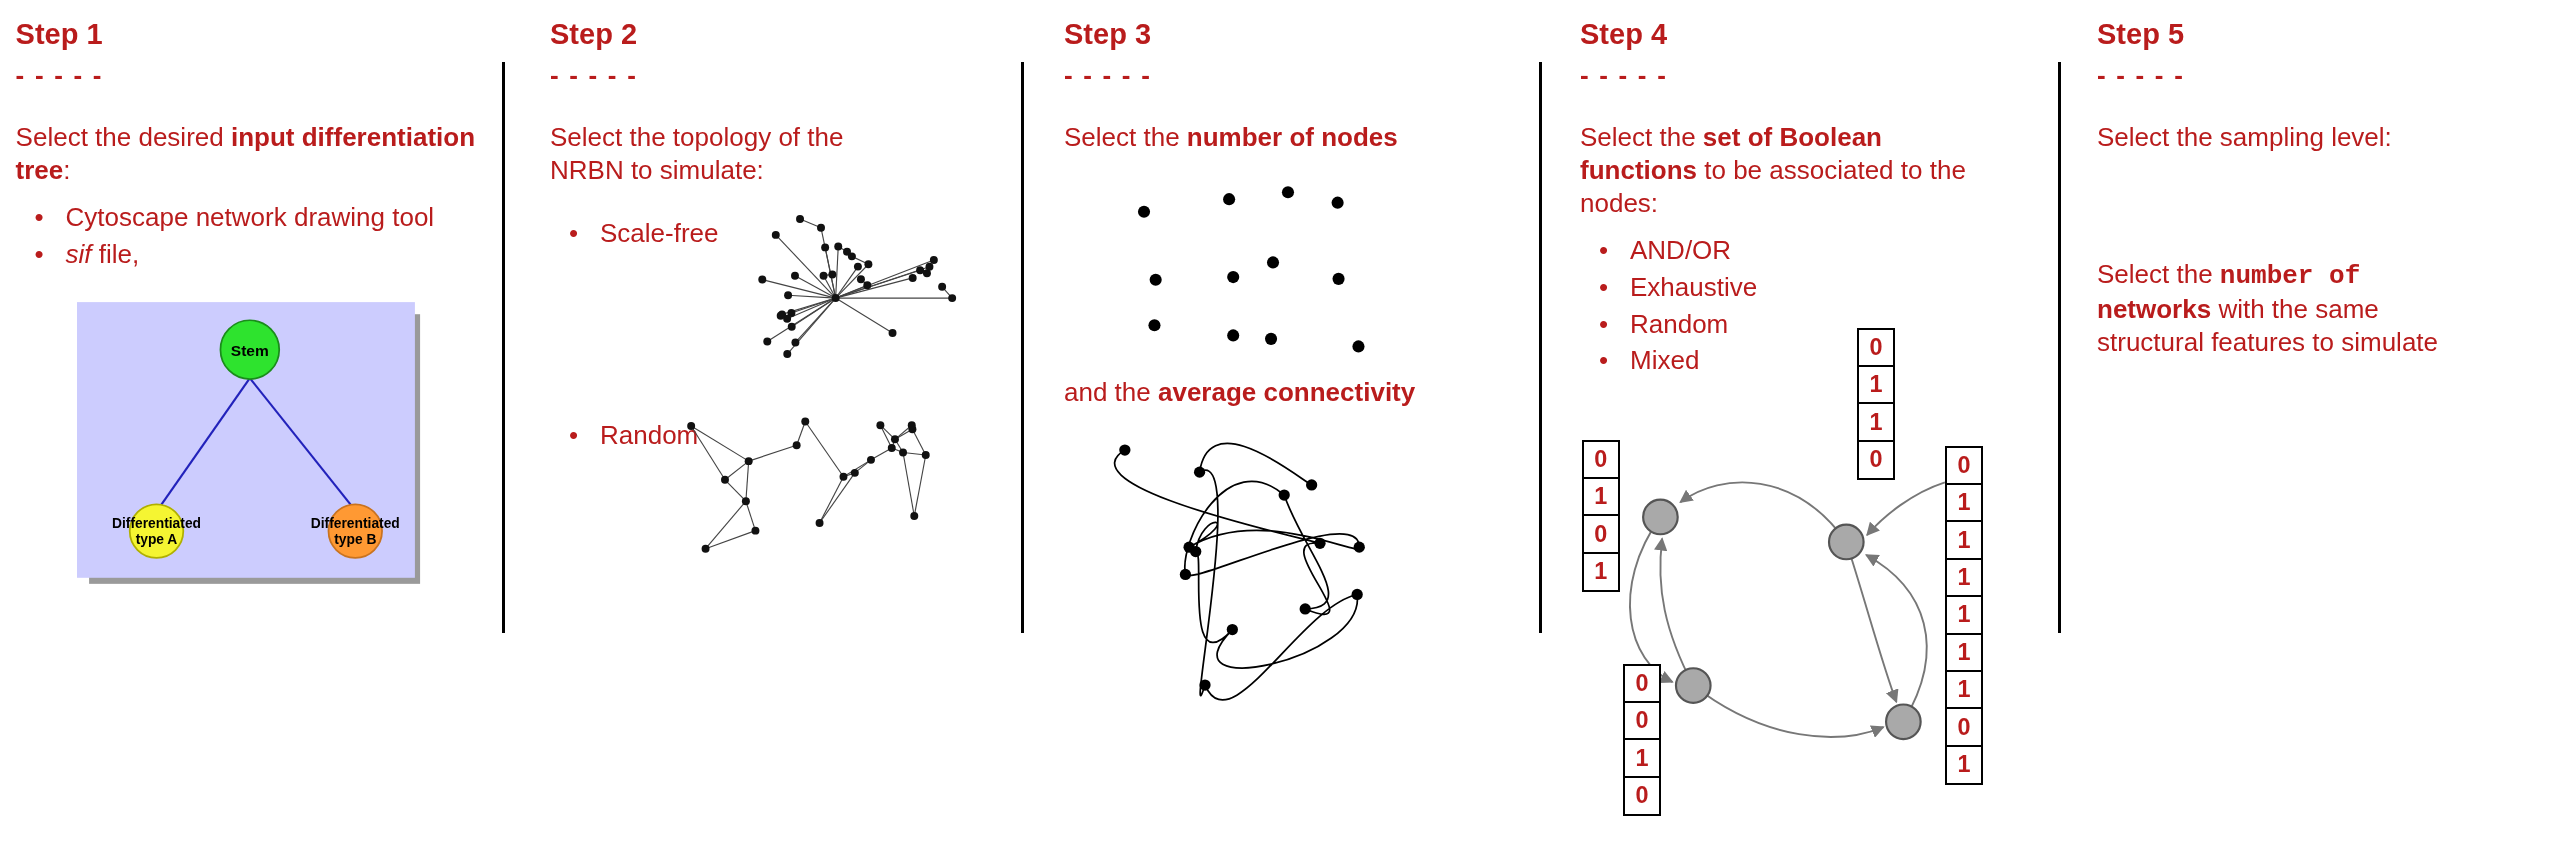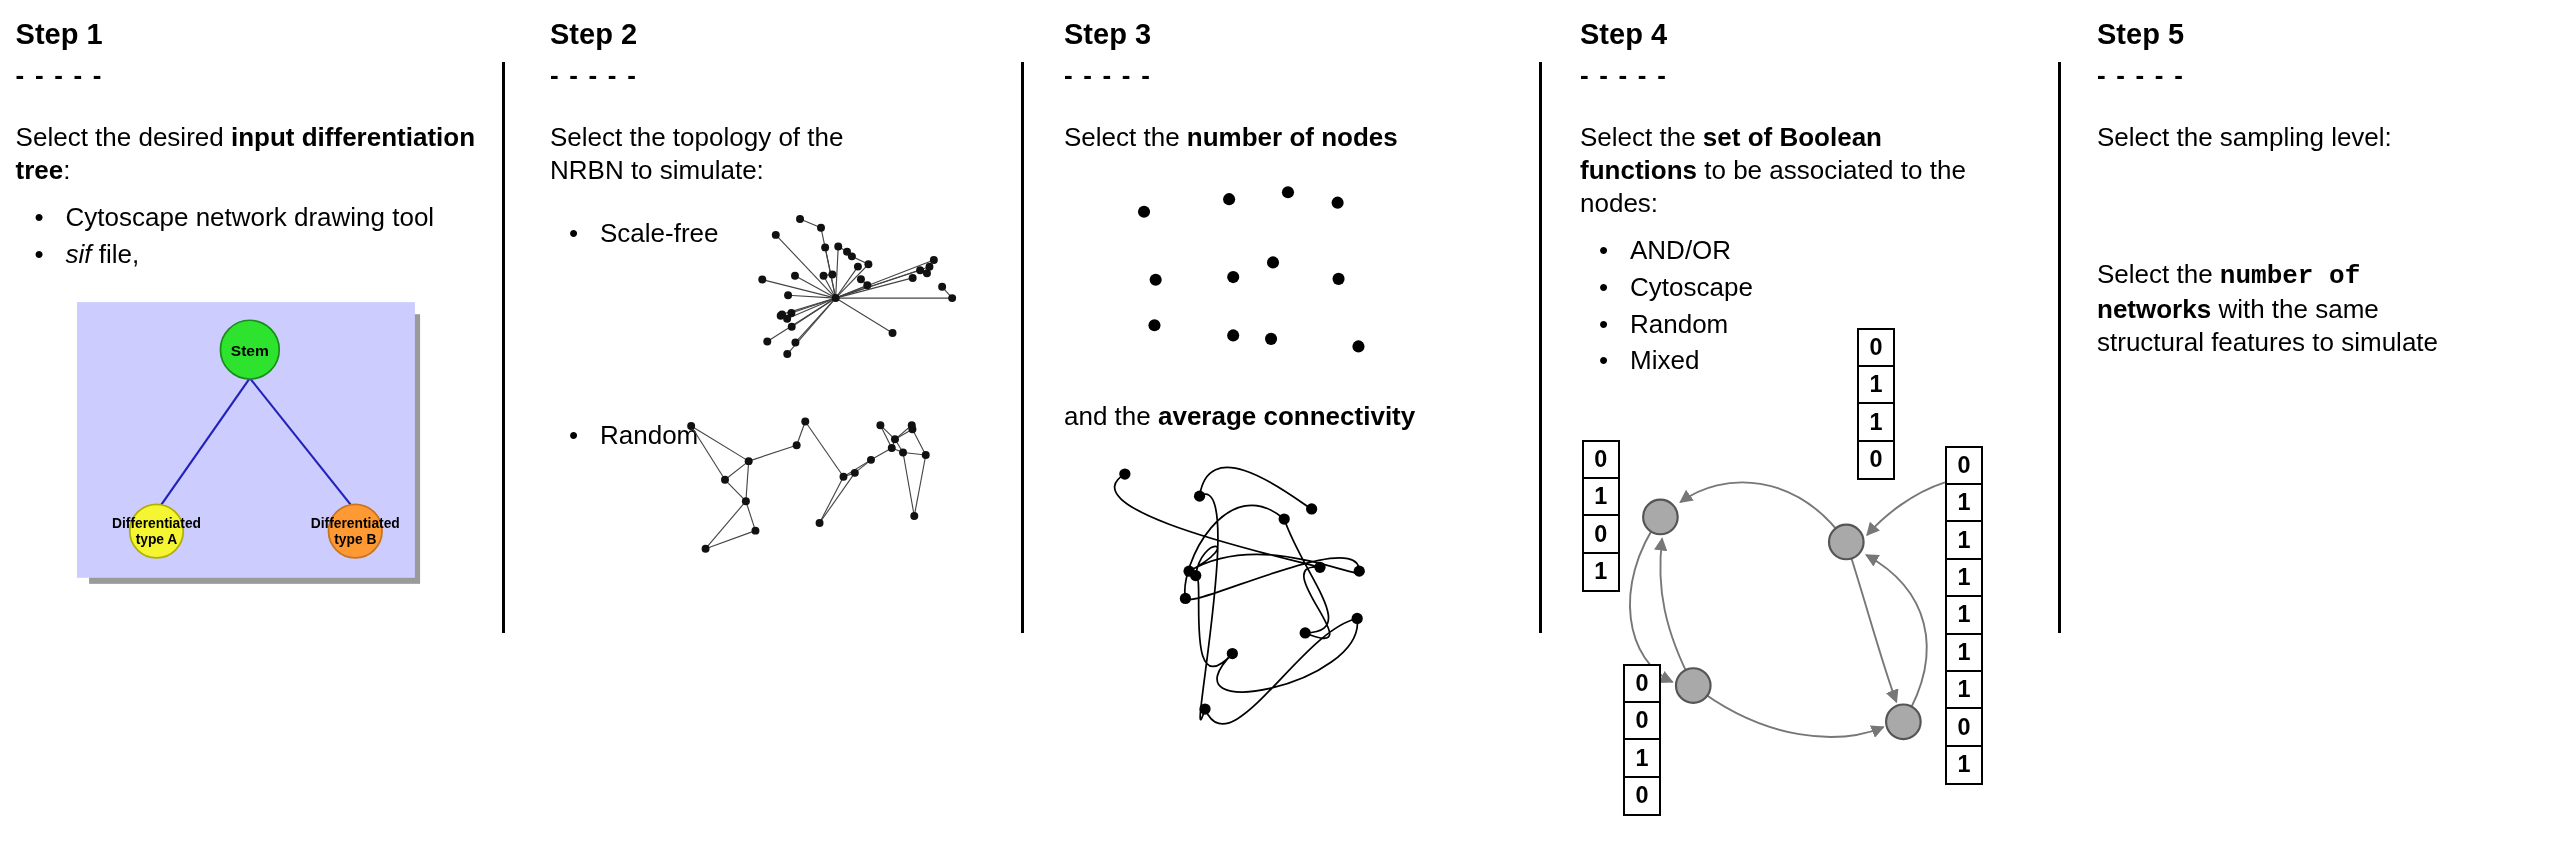--- a/index.html
+++ b/index.html
@@ -1,17 +1,17 @@
 <!DOCTYPE html>
 <html style="font-size:14px"><head>
 <meta charset="utf-8">
 <style>
   html,body{margin:0;padding:0;background:#fff;}
   #figure{position:relative;width:2576px;height:851px;background:#fff;overflow:hidden;
-          font-family:"Liberation Sans",sans-serif;color:#000000;font-size:26px;line-height:1.27;}
+          font-family:"Liberation Sans",sans-serif;color:#b91c1c;font-size:26px;line-height:1.27;}
   .vline{position:absolute;top:62px;height:571px;width:2.6px;background:#000;}
   .col{position:absolute;top:15.6px;}
   .col h2{font-size:29px;margin:0 0 7px;font-weight:700;}
   .dashes{font-weight:700;font-size:26px;letter-spacing:1.7px;margin:0 0 29px;}
   .intro{margin:0 0 14px;}
   ul.bullets{margin:0;padding:0 0 0 50px;list-style:none;}
   ul.bullets li{position:relative;margin:0 0 3.5px;}
   ul.bullets li::before{content:"\2022";position:absolute;left:-31px;}
   .bullet-abs{position:absolute;}
   .bullet-abs .bdot{display:inline-block;width:31px;}
@@ -198,21 +198,21 @@
         <circle cx="245.99758474435433" cy="39.772943362382186" r="7" fill="#000"></circle>
         <circle cx="35.480388982668885" cy="128.93857918208334" r="7" fill="#000"></circle>
         <circle cx="125.1953531719701" cy="125.88327440608597" r="7" fill="#000"></circle>
         <circle cx="171.26410882572094" cy="108.91442209008562" r="7" fill="#000"></circle>
         <circle cx="247.08847794596895" cy="127.94003866048533" r="7" fill="#000"></circle>
         <circle cx="34.095395282931065" cy="181.53963722432" r="7" fill="#000"></circle>
         <circle cx="125.18066062701928" cy="193.36844749131095" r="7" fill="#000"></circle>
         <circle cx="168.97261564337893" cy="197.3545424615541" r="7" fill="#000"></circle>
         <circle cx="270.12602928478833" cy="206.08729893908585" r="7" fill="#000"></circle>
       </svg>
-    <p class="intro" style="margin-top:24px"><span>and the </span><span style="font-weight: 700;">average connectivity</span></p>
+    <p class="intro" style=""><span>and the </span><span style="font-weight: 700;">average connectivity</span></p>
     <svg id="tangle" width="286" height="286" viewBox="0 0 330 330" style="margin:3.5px 0 0 39px">
         <path d="M25.21694682558714,31.227487201082972 C -42.01394179557816,71.68362267006526 196.648706958302,124.81936129724549 250.3795312208864,138.7816568406128 C 186.0791082923106,131.57466470410552 315.39170439857213,248.3764106485773 233.3078210319465,214.54864497254476 C 296.56593859341547,213.73067070146155 231.38385893905897,148.51843003976944 209.0767614208877,83.12995148648503 C 143.23595988865566,26.77977973295355 87.76081430517212,136.00839234516806 95.09636969314549,174.68707541906002 C 102.47091470982032,188.66577816537188 295.73520107728916,91.52524361063283 295.6775880145632,143.2218336483667 C 301.0898936224076,157.84280753959231 184.0681347801053,93.14286079084769 99.35939413901362,143.338903745952 C 164.46650578590715,108.5645087189642 113.70024212049341,99.97148142193582 106.95652334201756,148.28935917773225 C 118.38612503221827,145.60554212946963 92.34848257838607,300.9490244239094 149.2609265486346,238.39372174199087 C 66.23327713574588,322.6913543675946 303.59338290392736,273.98714250324963 293.2818389202299,197.86682396462825 C 227.4755869549472,212.1912236904644 147.89795711906436,370.96719488591623 117.71121188319401,302.3395866317112 C 91.92326839261062,384.37420746253264 167.304866711893,22.896569508962855 111.43253990116766,56.69963373960893 C 123.33294519533678,-23.188015132386255 229.0329036712953,66.01326309704525 240.74620486772264,71.46571457988183" fill="none" stroke="#000" stroke-width="2"></path>
         <circle cx="25.21694682558714" cy="31.227487201082972" r="6.5" fill="#000"></circle>
         <circle cx="250.3795312208864" cy="138.7816568406128" r="6.5" fill="#000"></circle>
         <circle cx="233.3078210319465" cy="214.54864497254476" r="6.5" fill="#000"></circle>
         <circle cx="209.0767614208877" cy="83.12995148648503" r="6.5" fill="#000"></circle>
         <circle cx="95.09636969314549" cy="174.68707541906002" r="6.5" fill="#000"></circle>
         <circle cx="295.6775880145632" cy="143.2218336483667" r="6.5" fill="#000"></circle>
         <circle cx="99.35939413901362" cy="143.338903745952" r="6.5" fill="#000"></circle>
         <circle cx="106.95652334201756" cy="148.28935917773225" r="6.5" fill="#000"></circle>
@@ -223,21 +223,21 @@
         <circle cx="240.74620486772264" cy="71.46571457988183" r="6.5" fill="#000"></circle>
       </svg>
   </section>
 
   <section class="col" style="left:1580px;width:459px">
     <h2>Step 4</h2>
     <div class="dashes">- - - - -</div>
     <p class="intro" style="width:407px"><span>Select the </span><span style="font-weight: 700;">set of Boolean functions</span><span> to be associated to the nodes:</span></p>
     <ul class="bullets">
       <li><span>AND/OR</span></li>
-      <li><span>Cytoscape</span></li>
+      <li><span>Exhaustive</span></li>
       <li><span>Random</span></li>
       <li><span>Mixed</span></li>
     </ul>
     <div style="position:absolute;left:0;top:312px;width:415px;height:530px">
       <svg width="415" height="530" viewBox="0 0 480 612" style="position:absolute;left:0;top:0">
         <defs>
           <marker id="arr" viewBox="0 0 10 10" refX="9" refY="5" markerWidth="7" markerHeight="7" orient="auto">
             <path d="M0,0 L10,5 L0,10 z" fill="#777"></path>
           </marker>
         </defs>

